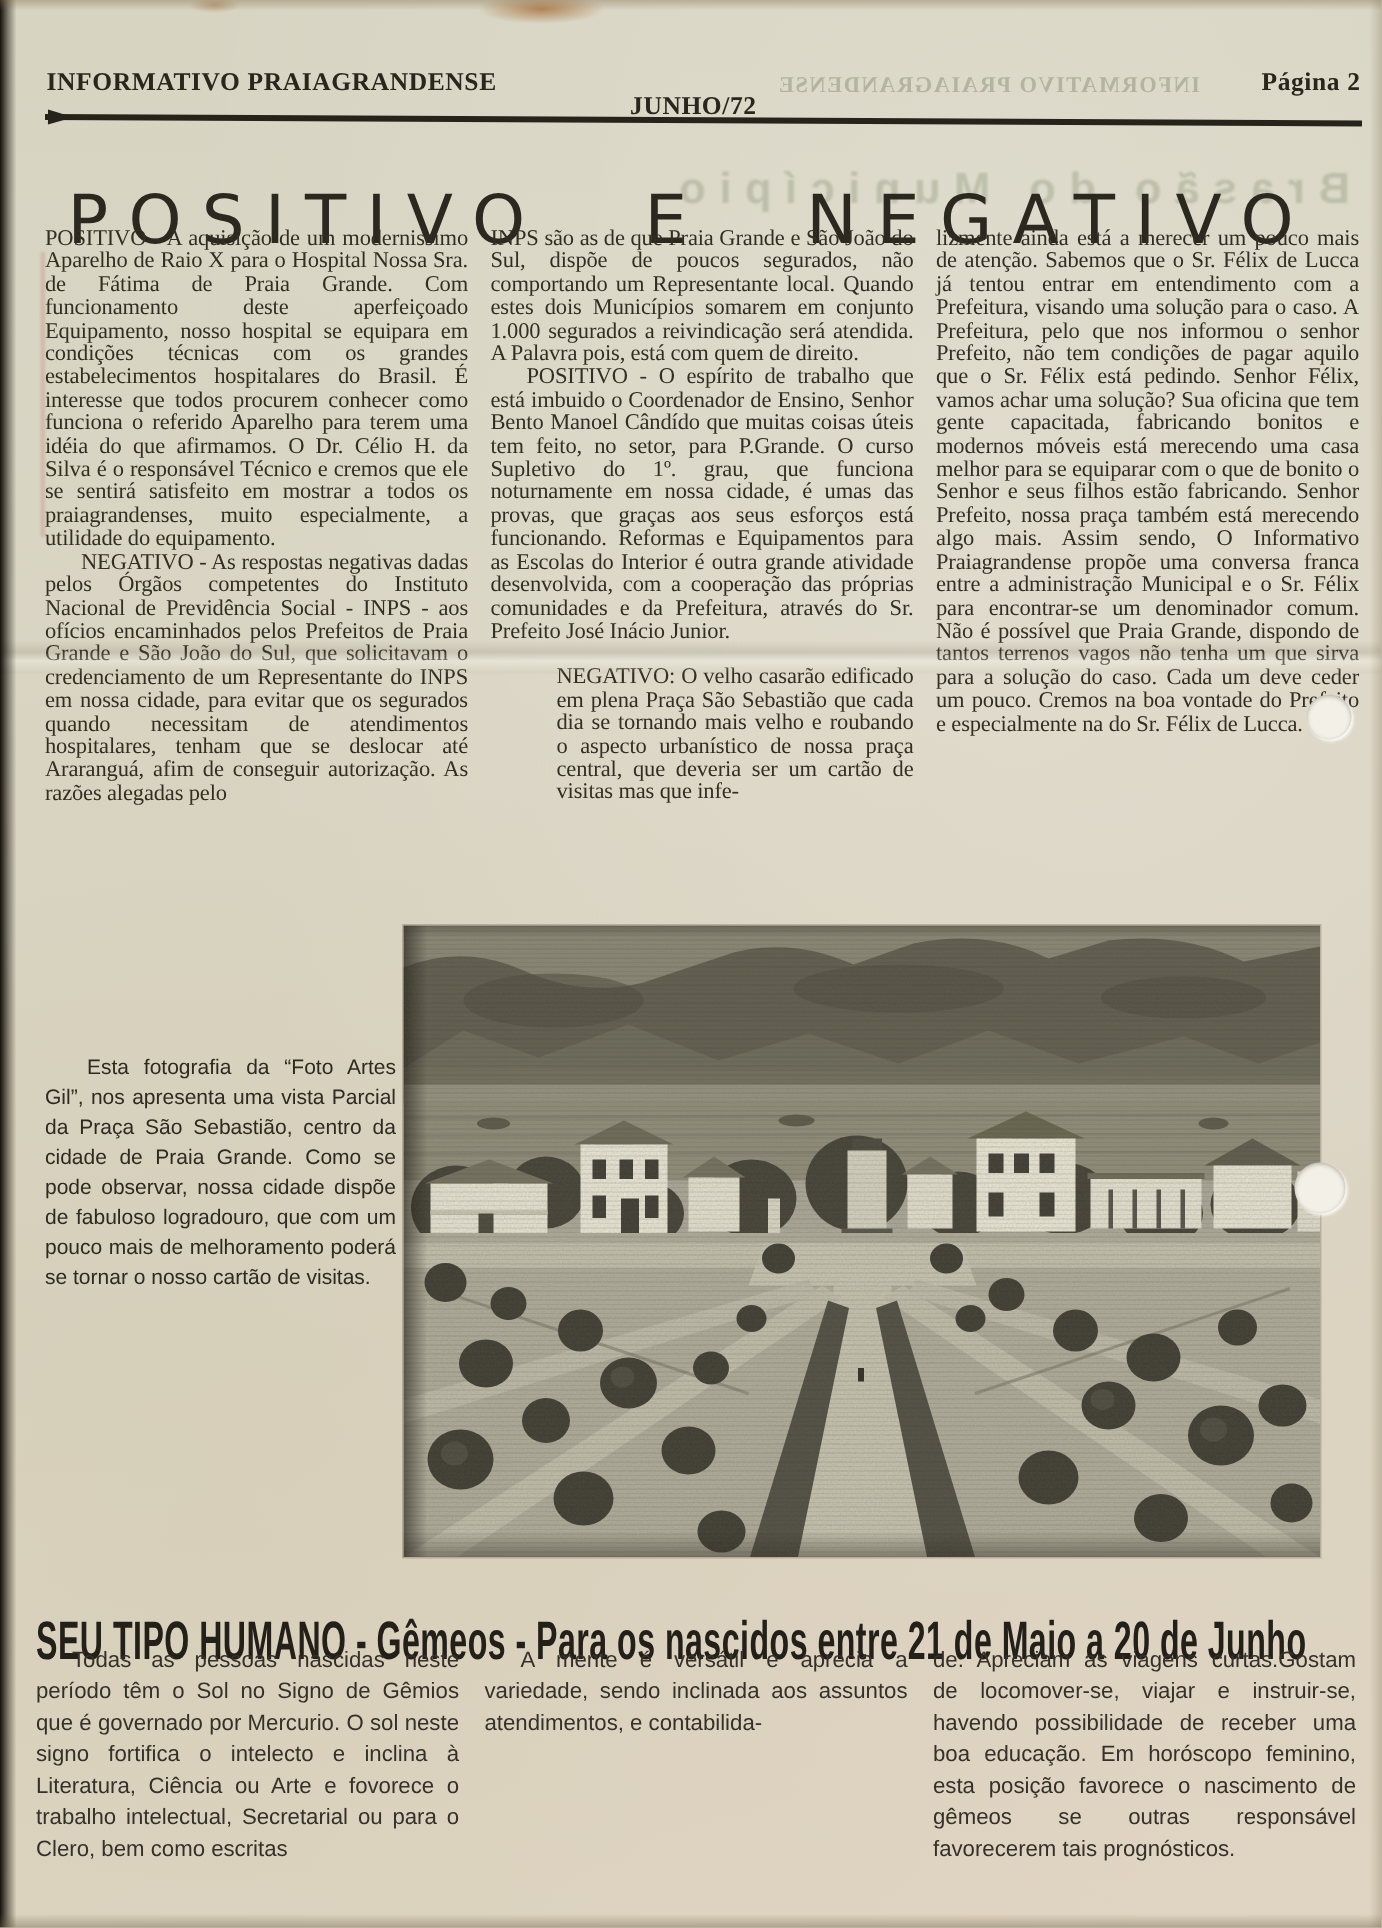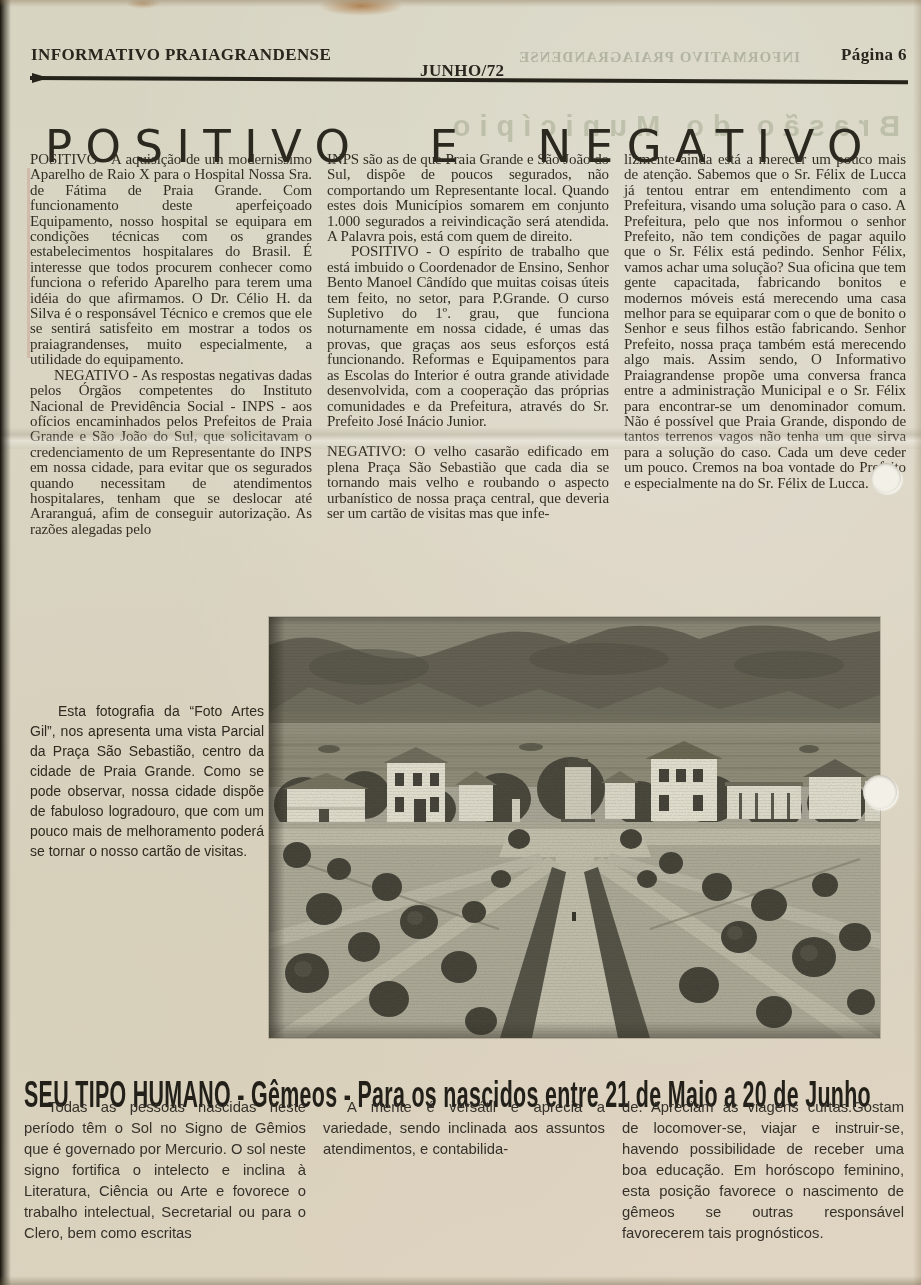--- a/index.html
+++ b/index.html
@@ -53,21 +53,21 @@
   .title{position:absolute;top:90px;left:30px;right:30px;text-align:center;
     font-family:"DejaVu Sans","Liberation Sans",sans-serif;font-weight:400;
     font-size:45px;letter-spacing:.30em;word-spacing:.85em;color:#2b2820;}
   
   .articles{position:absolute;top:152px;left:30px;width:876px;display:flex;gap:15px;}
   .articles .col{flex:1 1 0;font-family:"Liberation Serif",serif;font-size:15px;
     line-height:15.4px;text-align:justify;color:#332e23;hyphens:auto;
     letter-spacing:-.1px;}
   .articles p, .hcols p{margin:0;}
   p.ind{text-indent:24px;}
-  p.gap{margin-top:15px;}
+  p.gap{margin-top:15px;margin-left:44px;}
   
   .caption{position:absolute;top:687px;left:30px;width:234px;
     font-family:"Liberation Sans","DejaVu Sans",sans-serif;font-size:14px;
     line-height:20px;text-align:justify;color:#2e2a21;hyphens:auto;}
   .caption p.ind{text-indent:28px;}
   
   .photo{position:absolute;top:617px;left:269px;width:611px;height:421px;margin:0;
     box-shadow:0 0 0 1px rgba(70,65,50,.25);}
   .photo svg{display:block;width:100%;height:100%;}
   .photo::after{content:"";position:absolute;inset:0;
@@ -87,21 +87,21 @@
 
 <div class="page">
 
   <div class="ghost ghost-header">INFORMATIVO PRAIAGRANDENSE</div>
   <div class="ghost ghost-title">Brasão do Município</div>
   <div class="ghost-red"></div>
 
   <header class="masthead">
     <span>INFORMATIVO PRAIAGRANDENSE</span>
     <span class="mid">JUNHO/72</span>
-    <span>Página 6</span>
+    <span>Página 2</span>
   </header>
   <div class="rule">
     <span class="arrow"></span>
   </div>
 
   <h1 class="title">POSITIVO E NEGATIVO</h1>
   <section class="articles">
     <div class="col">
         <p class="">POSITIVO - A aquisição de um modernissimo Aparelho de Raio X para o Hospital Nossa Sra. de Fátima de Praia Grande. Com funcionamento deste aperfeiçoado Equipamento, nosso hospital se equipara em condições técnicas com os grandes estabelecimentos hospitalares do Brasil. É interesse que todos procurem conhecer como funciona o referido Aparelho para terem uma idéia do que afirmamos. O Dr. Célio H. da Silva é o responsável Técnico e cremos que ele se sentirá satisfeito em mostrar a todos os praiagrandenses, muito especialmente, a utilidade do equipamento.</p>
         <p class="ind ">NEGATIVO - As respostas negativas dadas pelos Órgãos competentes do Instituto Nacional de Previdência Social - INPS - aos ofícios encaminhados pelos Prefeitos de Praia Grande e São João do Sul, que solicitavam o credenciamento de um Representante do INPS em nossa cidade, para evitar que os segurados quando necessitam de atendimentos hospitalares, tenham que se deslocar até Araranguá, afim de conseguir autorização. As razões alegadas pelo</p>

